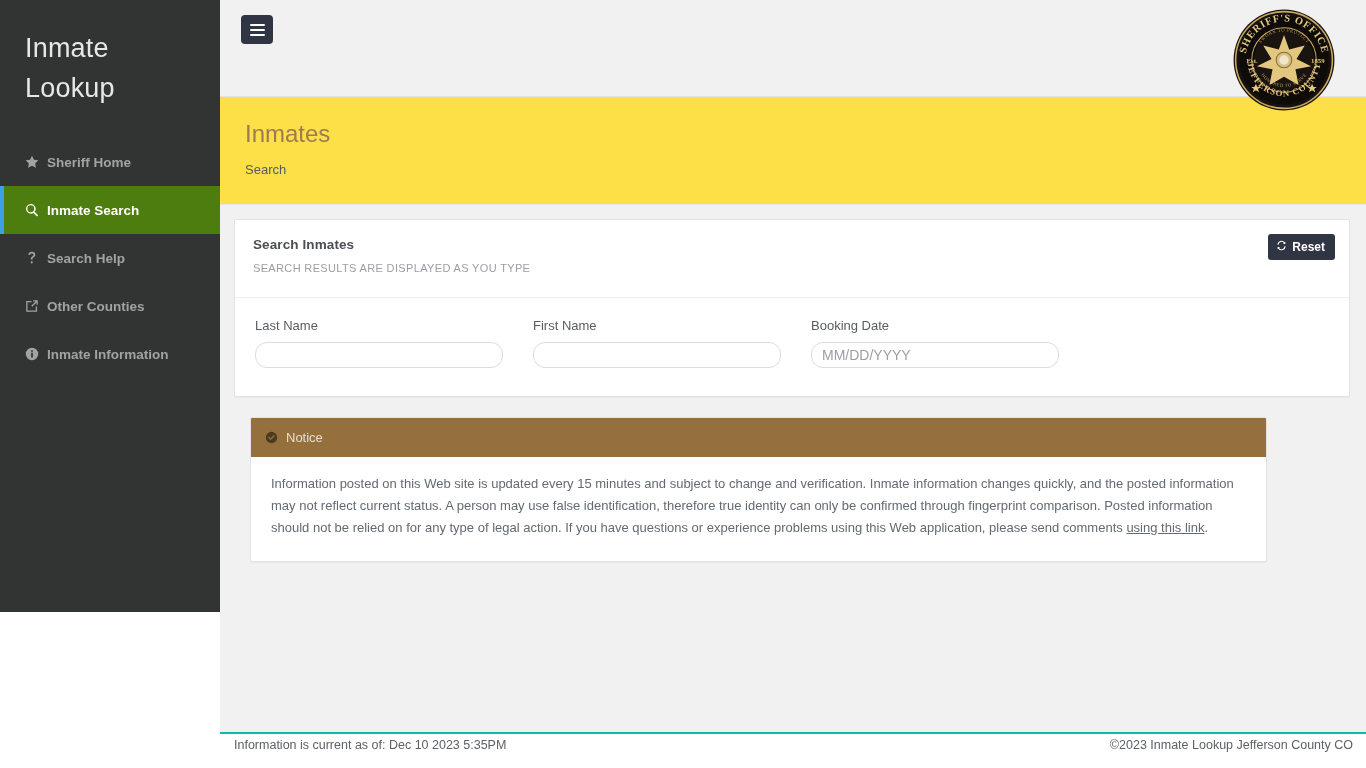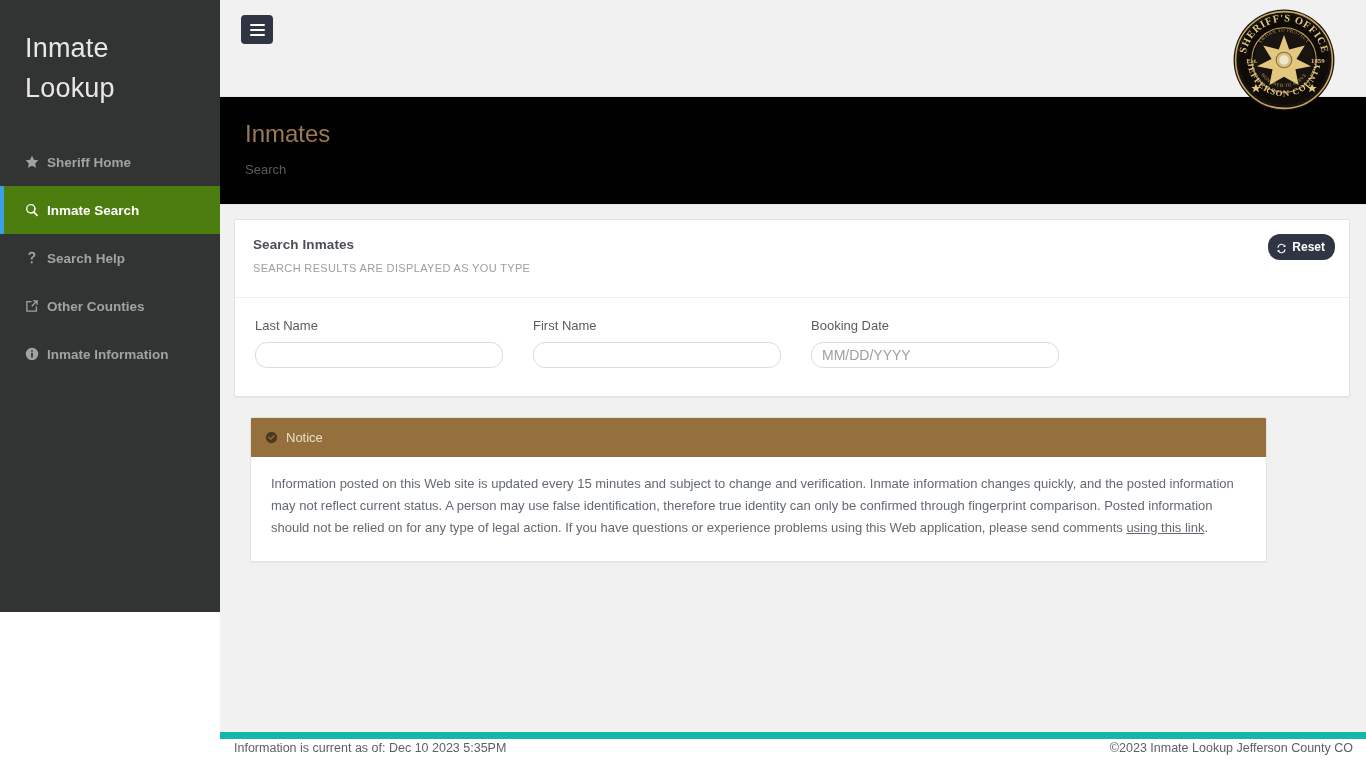--- a/index.html
+++ b/index.html
@@ -79,21 +79,21 @@
     display: flex; flex-direction: column;
     align-items: center; justify-content: center;
     gap: 3px; cursor: pointer;
     padding: 0;
   }
   .hamburger i { display: block; width: 15px; height: 2px; background: #fff; border-radius: 1px; }
 
   .badge-logo { margin-right: 12px; margin-top: -7px; }
 
   .pagehead {
-    background: #000000;
+    background: #fde047;
     border-bottom: 1px solid #e6e6e6;
     padding: 22px 0 20px 25px;
     min-height: 108px;
   }
   .page-title {
     color: #9b7a54;
     font-size: 24px;
     font-weight: 400;
     line-height: 30px;
   }
@@ -133,26 +133,26 @@
     font-size: 11px;
     color: #9a9fa4;
     letter-spacing: .35px;
     text-transform: uppercase;
   }
   .reset-btn {
     position: absolute;
     top: 14px; right: 14px;
     background: #2f3542;
     color: #fff;
-    border: none; border-radius: 12px;
+    border: none; border-radius: 3px;
     font-family: "Liberation Sans", sans-serif;
     font-size: 12px;
     font-weight: bold;
     padding: 6px 10px 6px 8px;
-    display: inline-flex; align-items: flex-end; gap: 5px;
+    display: inline-flex; align-items: flex-start; gap: 5px;
     cursor: pointer;
   }
   .reset-btn svg { fill: #fff; display: block; }
 
   .card-body { padding: 20px 18px 28px 20px; }
   .form-row { display: flex; gap: 30px; }
   .form-group { width: 248px; }
   .form-group label {
     display: block;
     font-size: 13px;
@@ -196,21 +196,21 @@
     font-size: 13px;
     line-height: 22px;
     color: #636a72;
   }
   .notice-body a { color: #636a72; text-decoration: underline; }
 
   
   .footer {
     height: 36px; min-height: 36px;
     background: #ffffff;
-    border-top: 7px solid #14b8a6;
+    border-top: 2px solid #14b8a6;
     display: flex; align-items: center;
     justify-content: space-between;
     padding: 0 13px 12px 14px;
     font-size: 12.5px;
     color: #5c6166;
   }
 </style>
 </head>
 <body>
 

